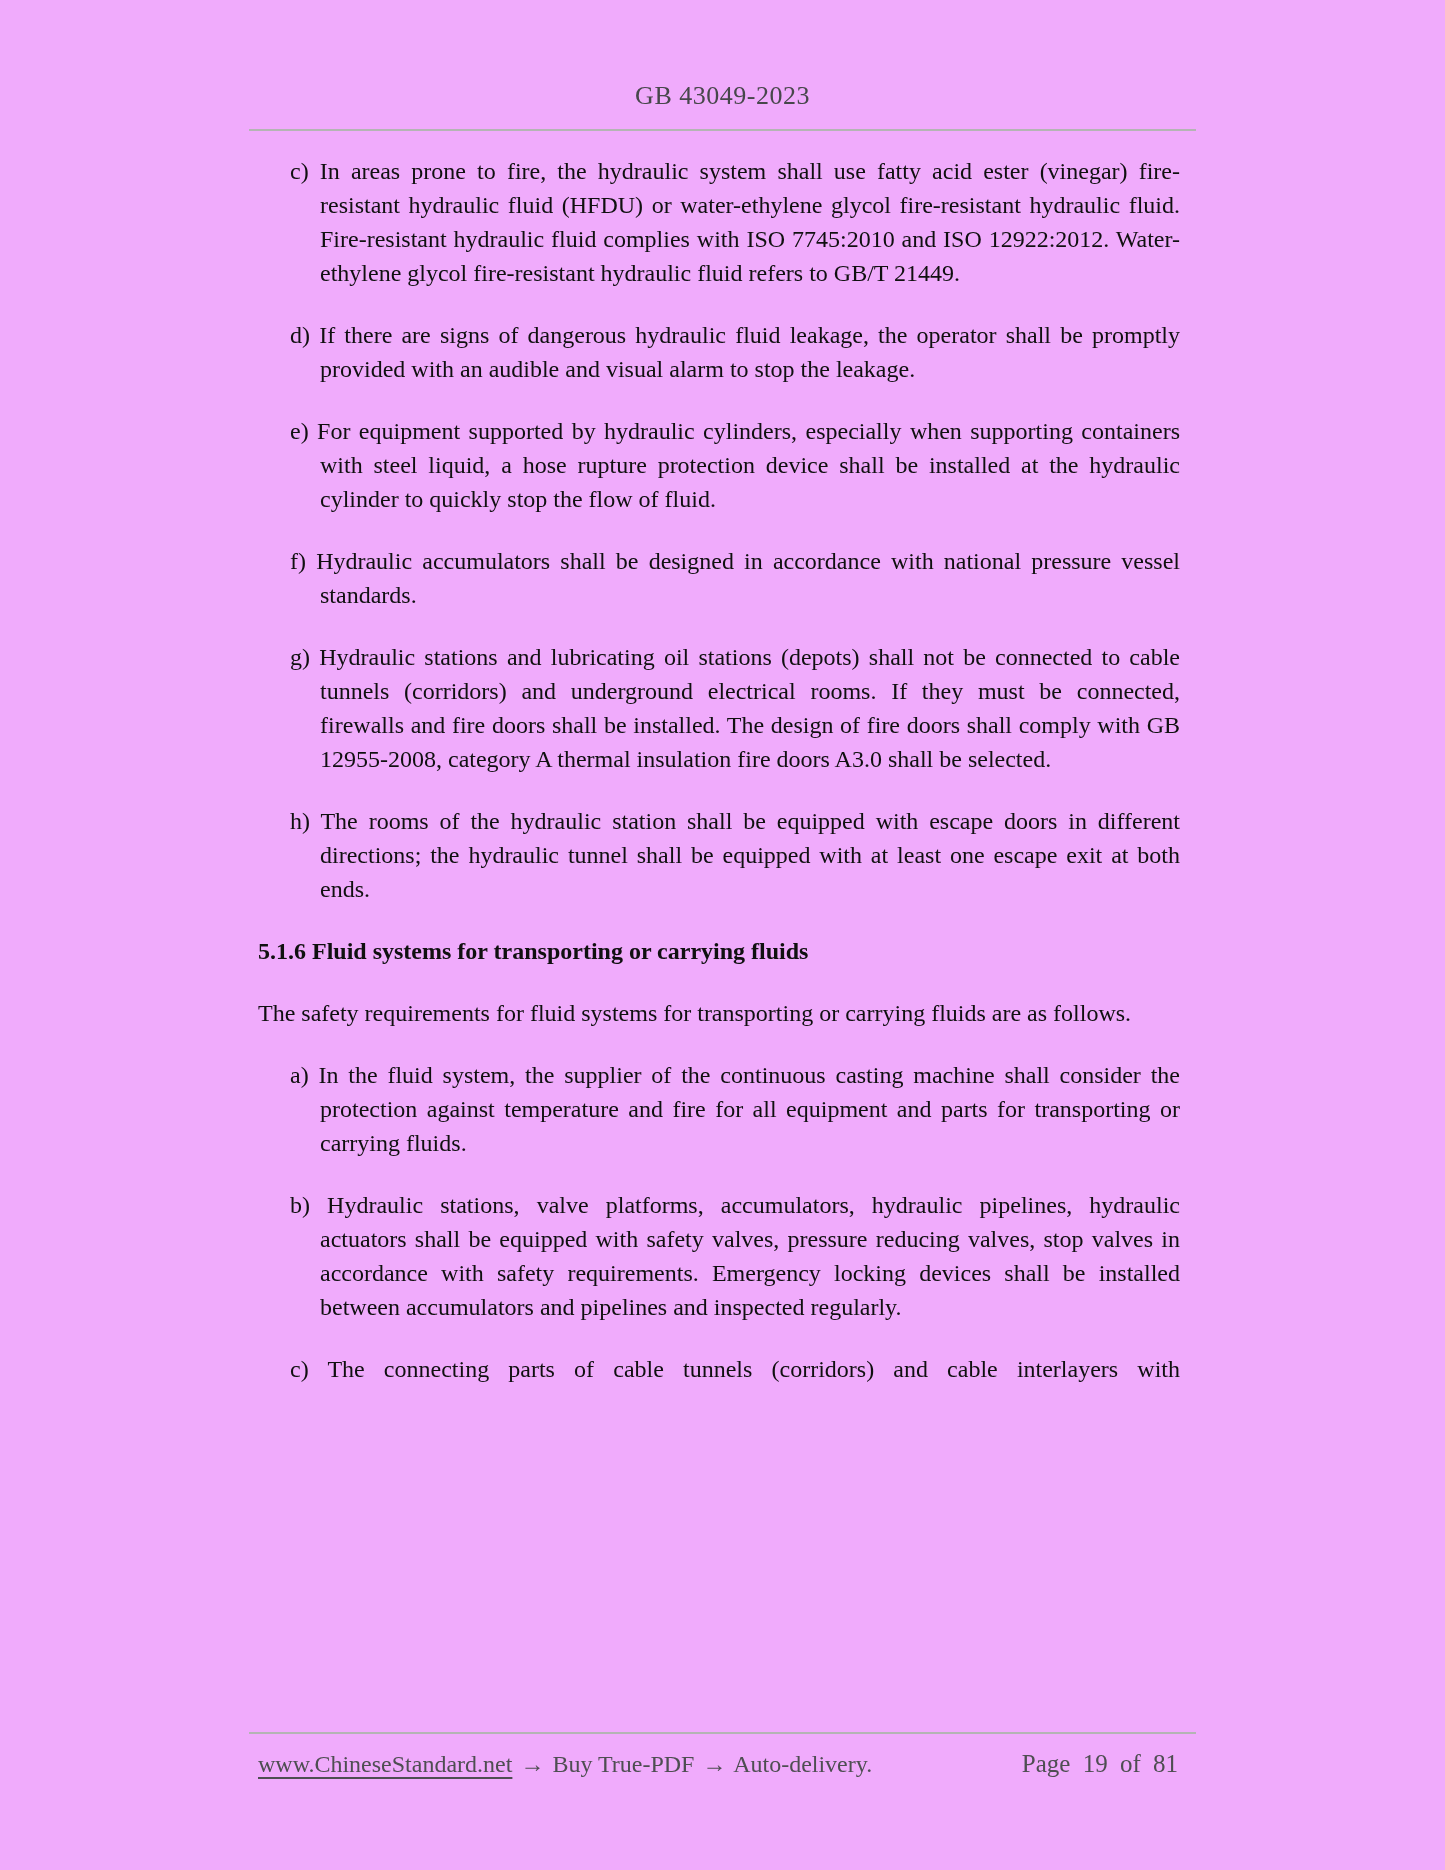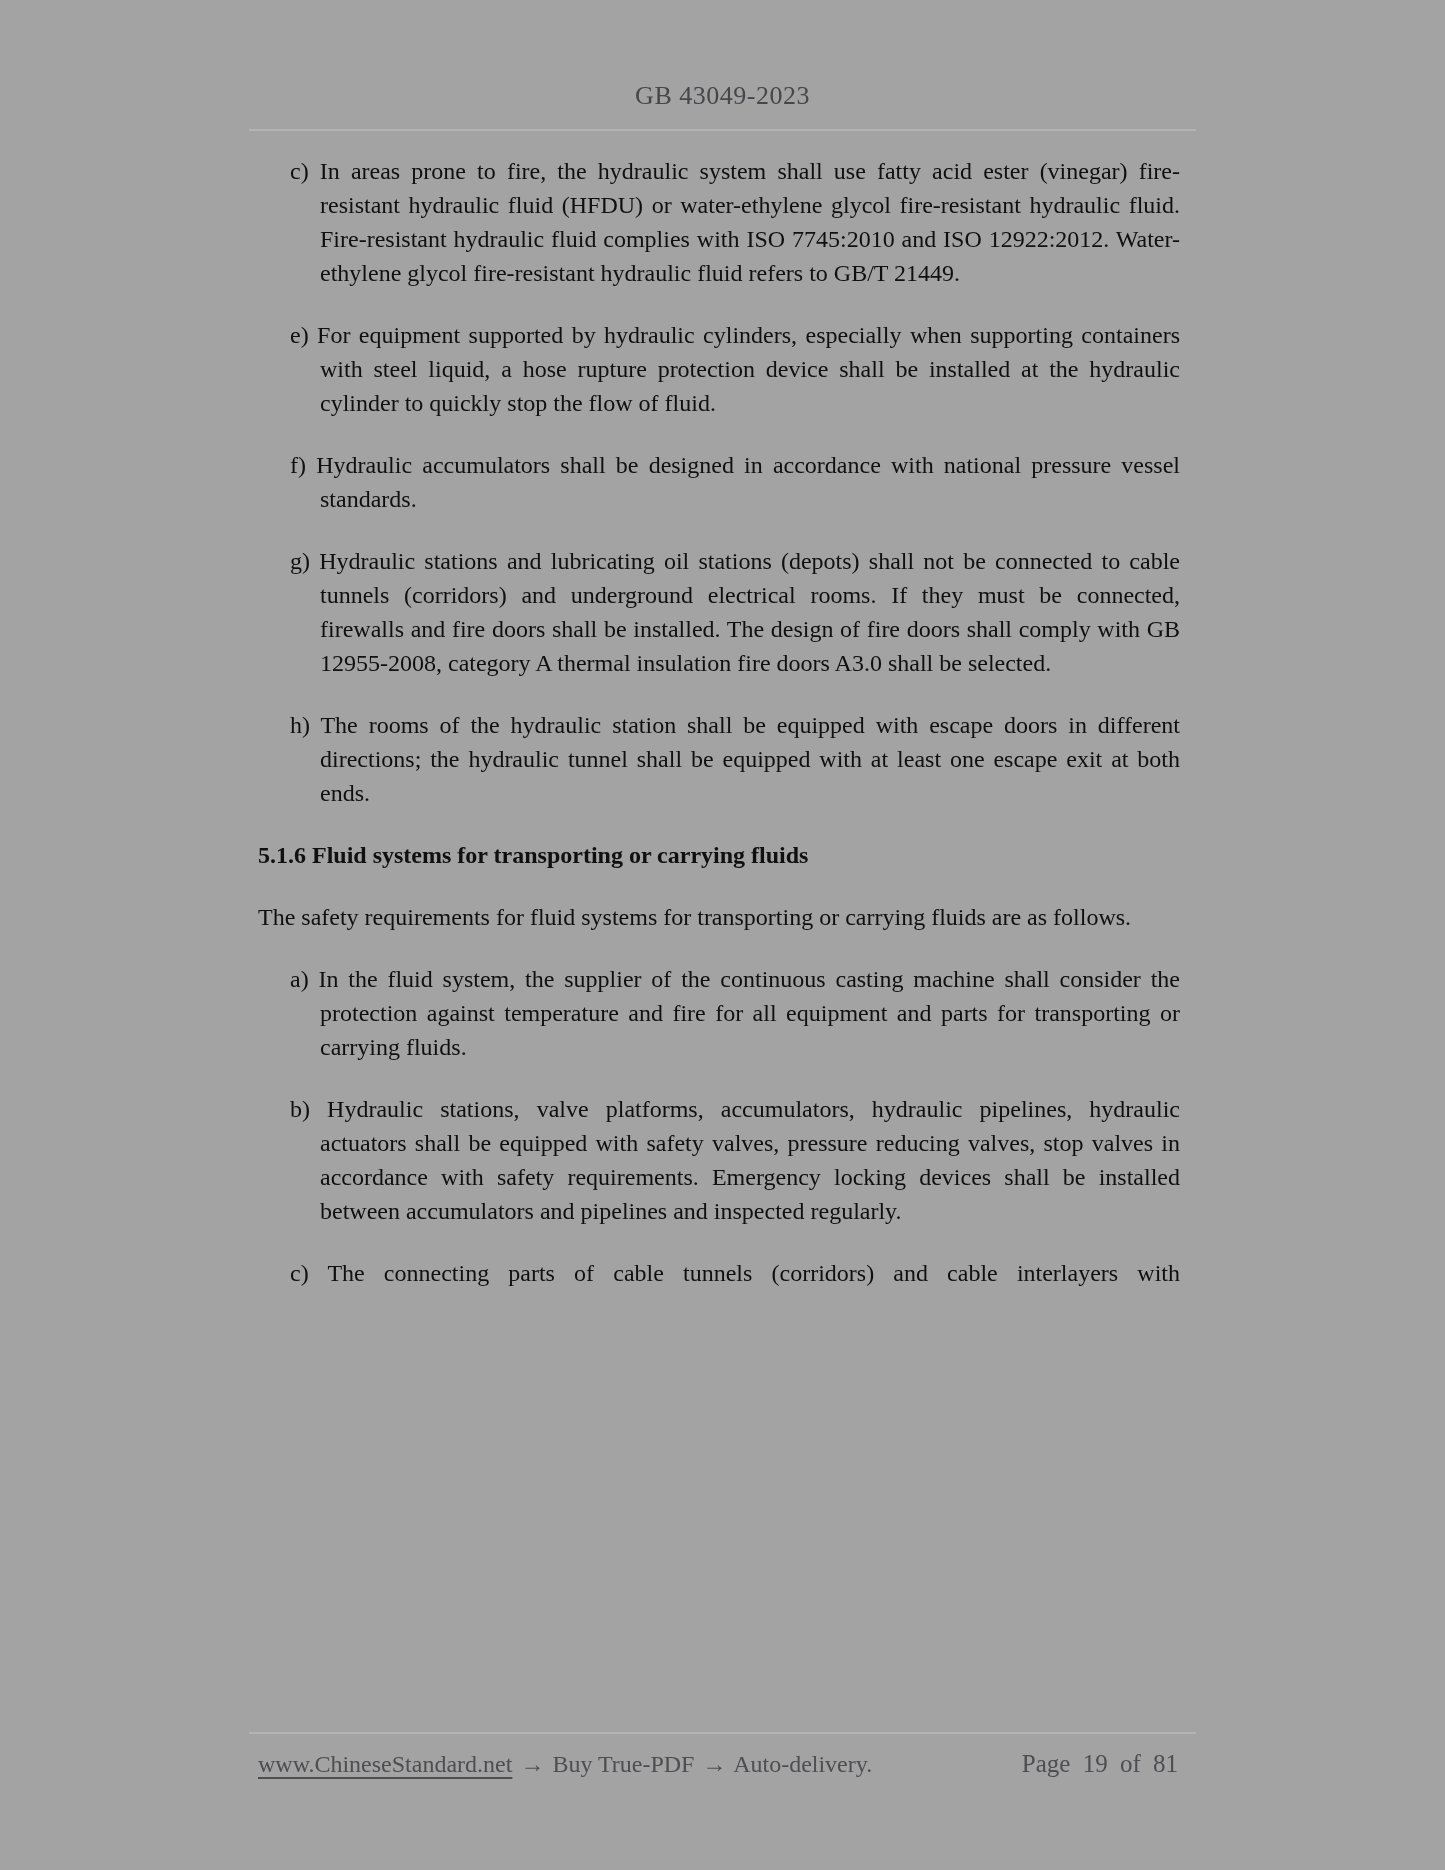--- a/index.html
+++ b/index.html
@@ -4,21 +4,21 @@
 <style>
   html, body {
     margin: 0;
     padding: 0;
     background: #ffffff;
   }
   .page {
     position: relative;
     width: 1445px;
     height: 1870px;
-    background: #a3a3a3;
+    background: #f0abfc;
     font-family: "Liberation Serif", "DejaVu Serif", serif;
     overflow: hidden;
   }
   .header-title {
     position: absolute;
     top: 80px;
     left: 249px;
     width: 947px;
     text-align: center;
     font-size: 26px;
@@ -96,20 +96,24 @@
   <div class="rule rule-header"></div>
 
   <div class="content">
 
 
     <p class="li">
       <span>c)</span>
       <span>In areas prone to fire, the hydraulic system shall use fatty acid ester (vinegar) fire-resistant hydraulic fluid (HFDU) or water-ethylene glycol fire-resistant hydraulic fluid. Fire-resistant hydraulic fluid complies with ISO 7745:2010 and ISO 12922:2012. Water-ethylene glycol fire-resistant hydraulic fluid refers to GB/T 21449.</span>
     </p>
 
+    <p class="li">
+      <span>d)</span>
+      <span>If there are signs of dangerous hydraulic fluid leakage, the operator shall be promptly provided with an audible and visual alarm to stop the leakage.</span>
+    </p>
 
     <p class="li">
       <span>e)</span>
       <span>For equipment supported by hydraulic cylinders, especially when supporting containers with steel liquid, a hose rupture protection device shall be installed at the hydraulic cylinder to quickly stop the flow of fluid.</span>
     </p>
 
     <p class="li">
       <span>f)</span>
       <span>Hydraulic accumulators shall be designed in accordance with national pressure vessel standards.</span>
     </p>

